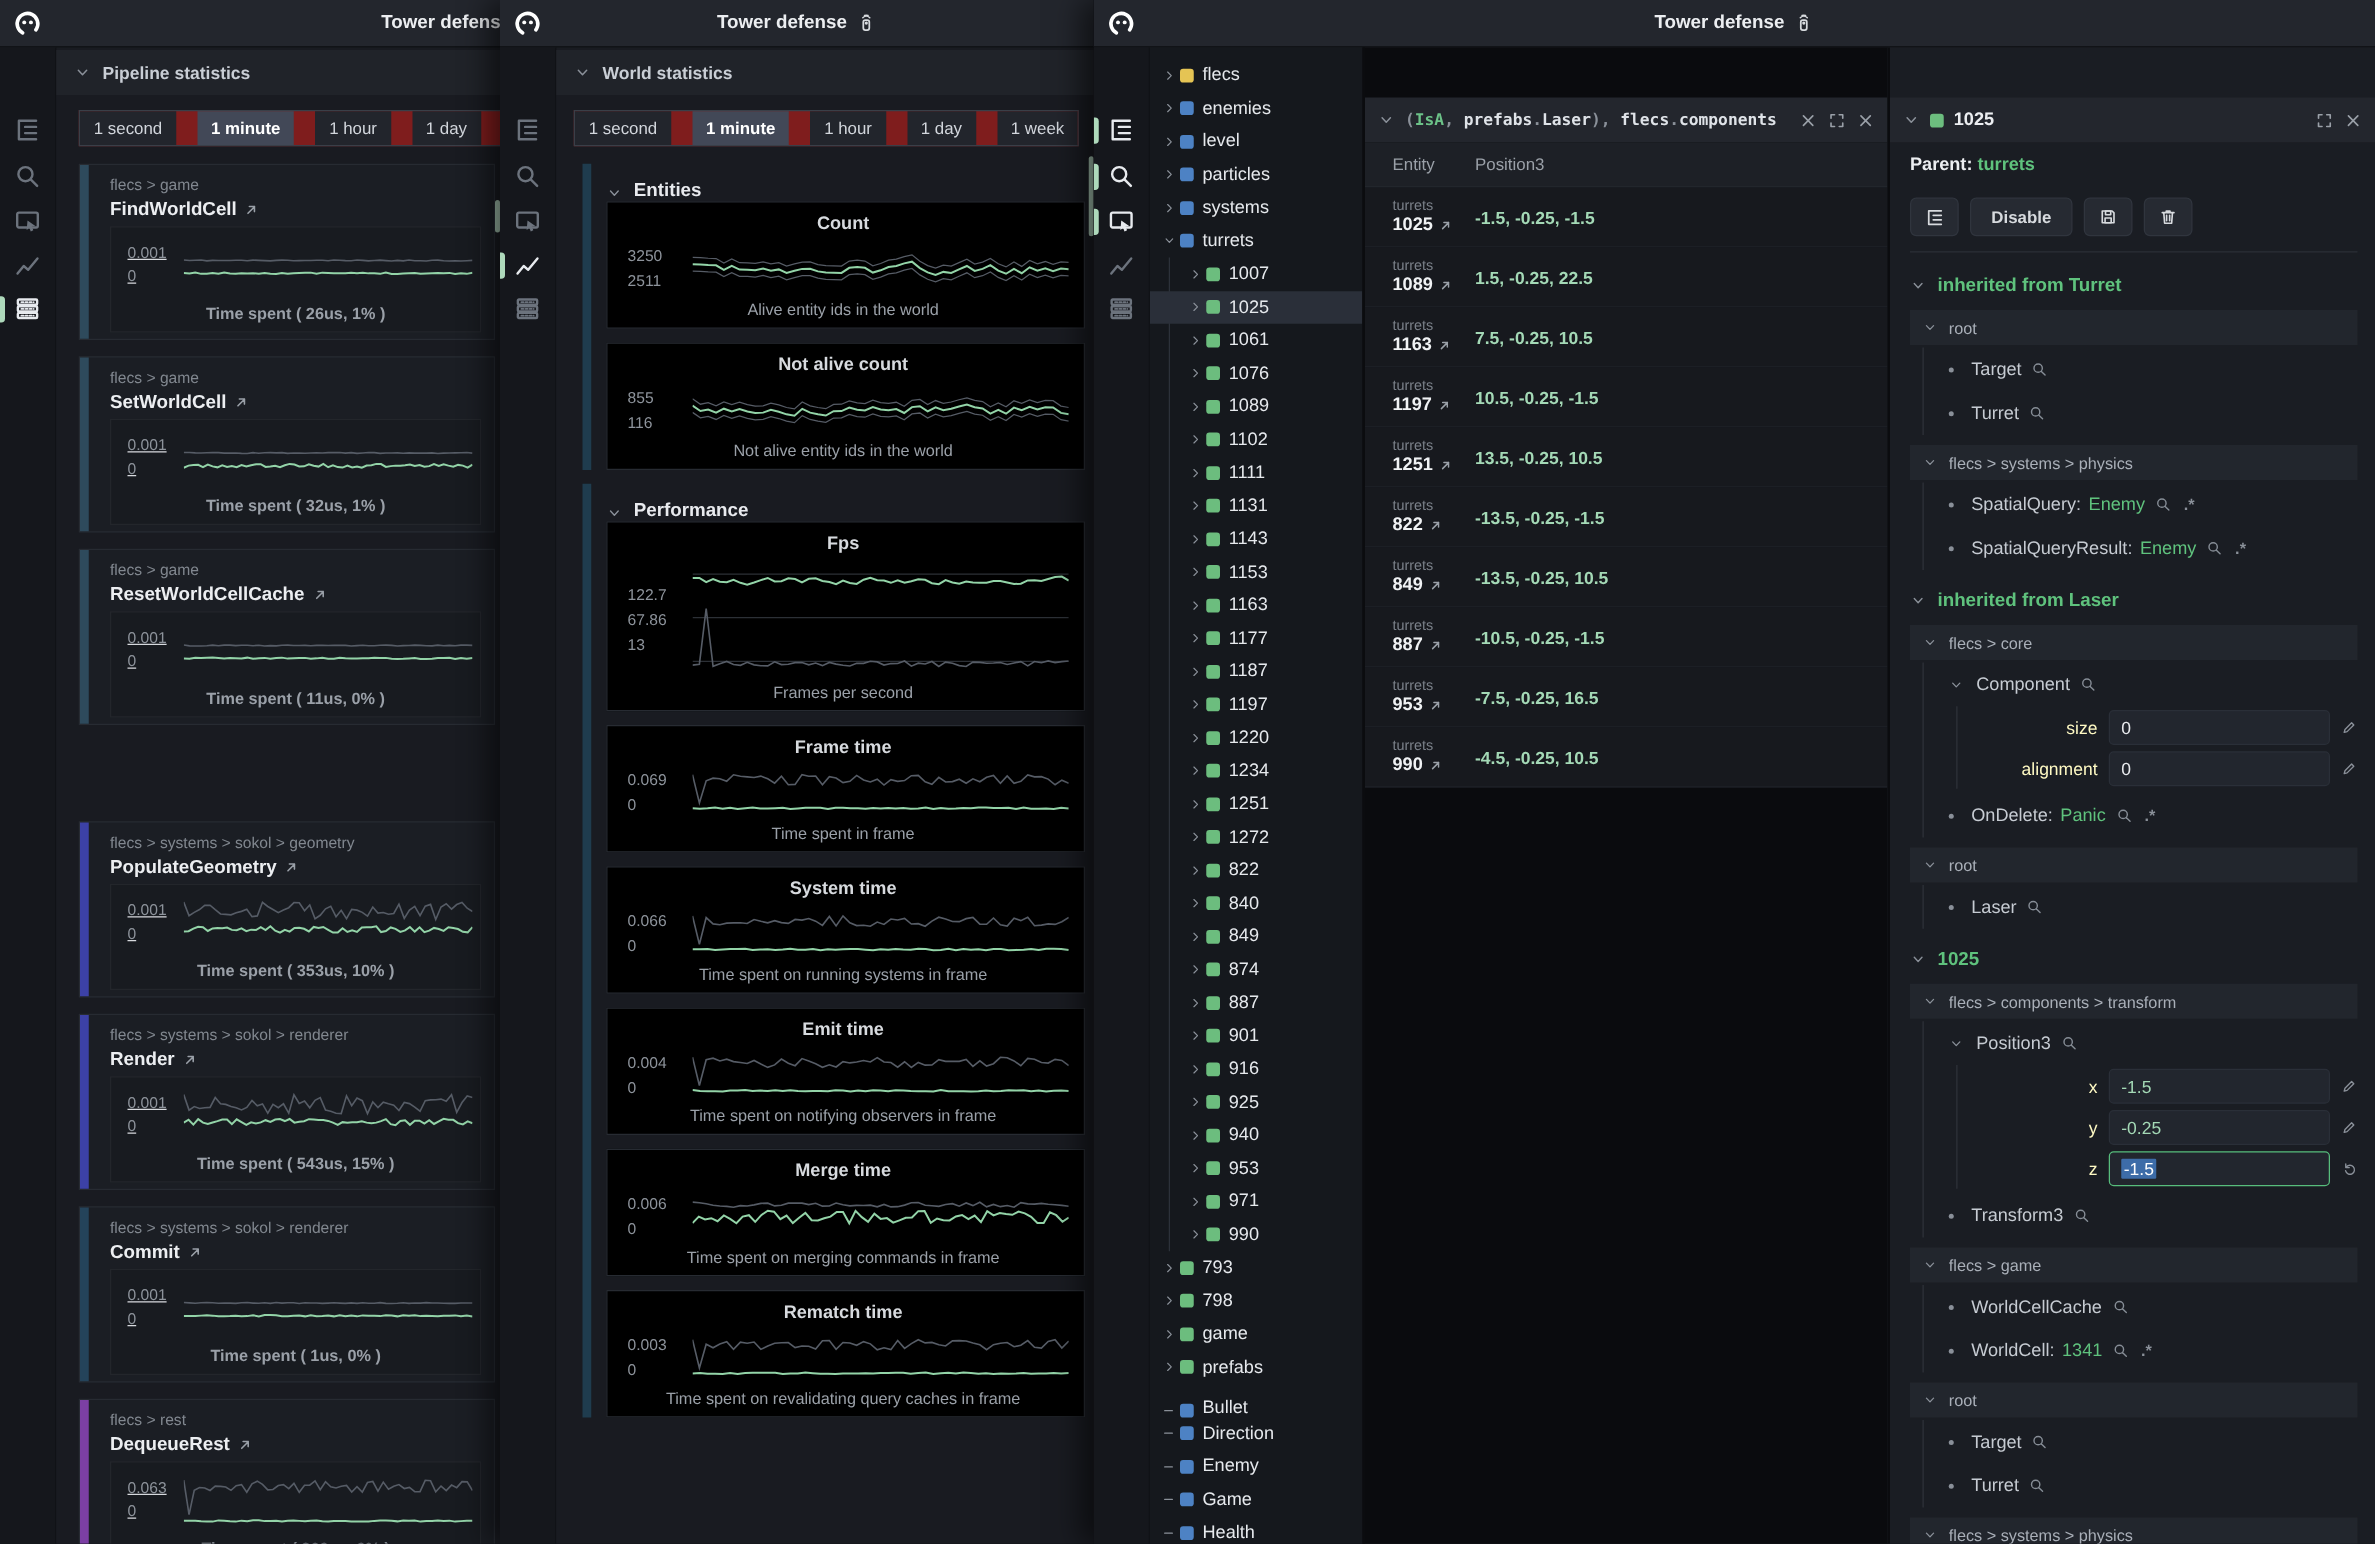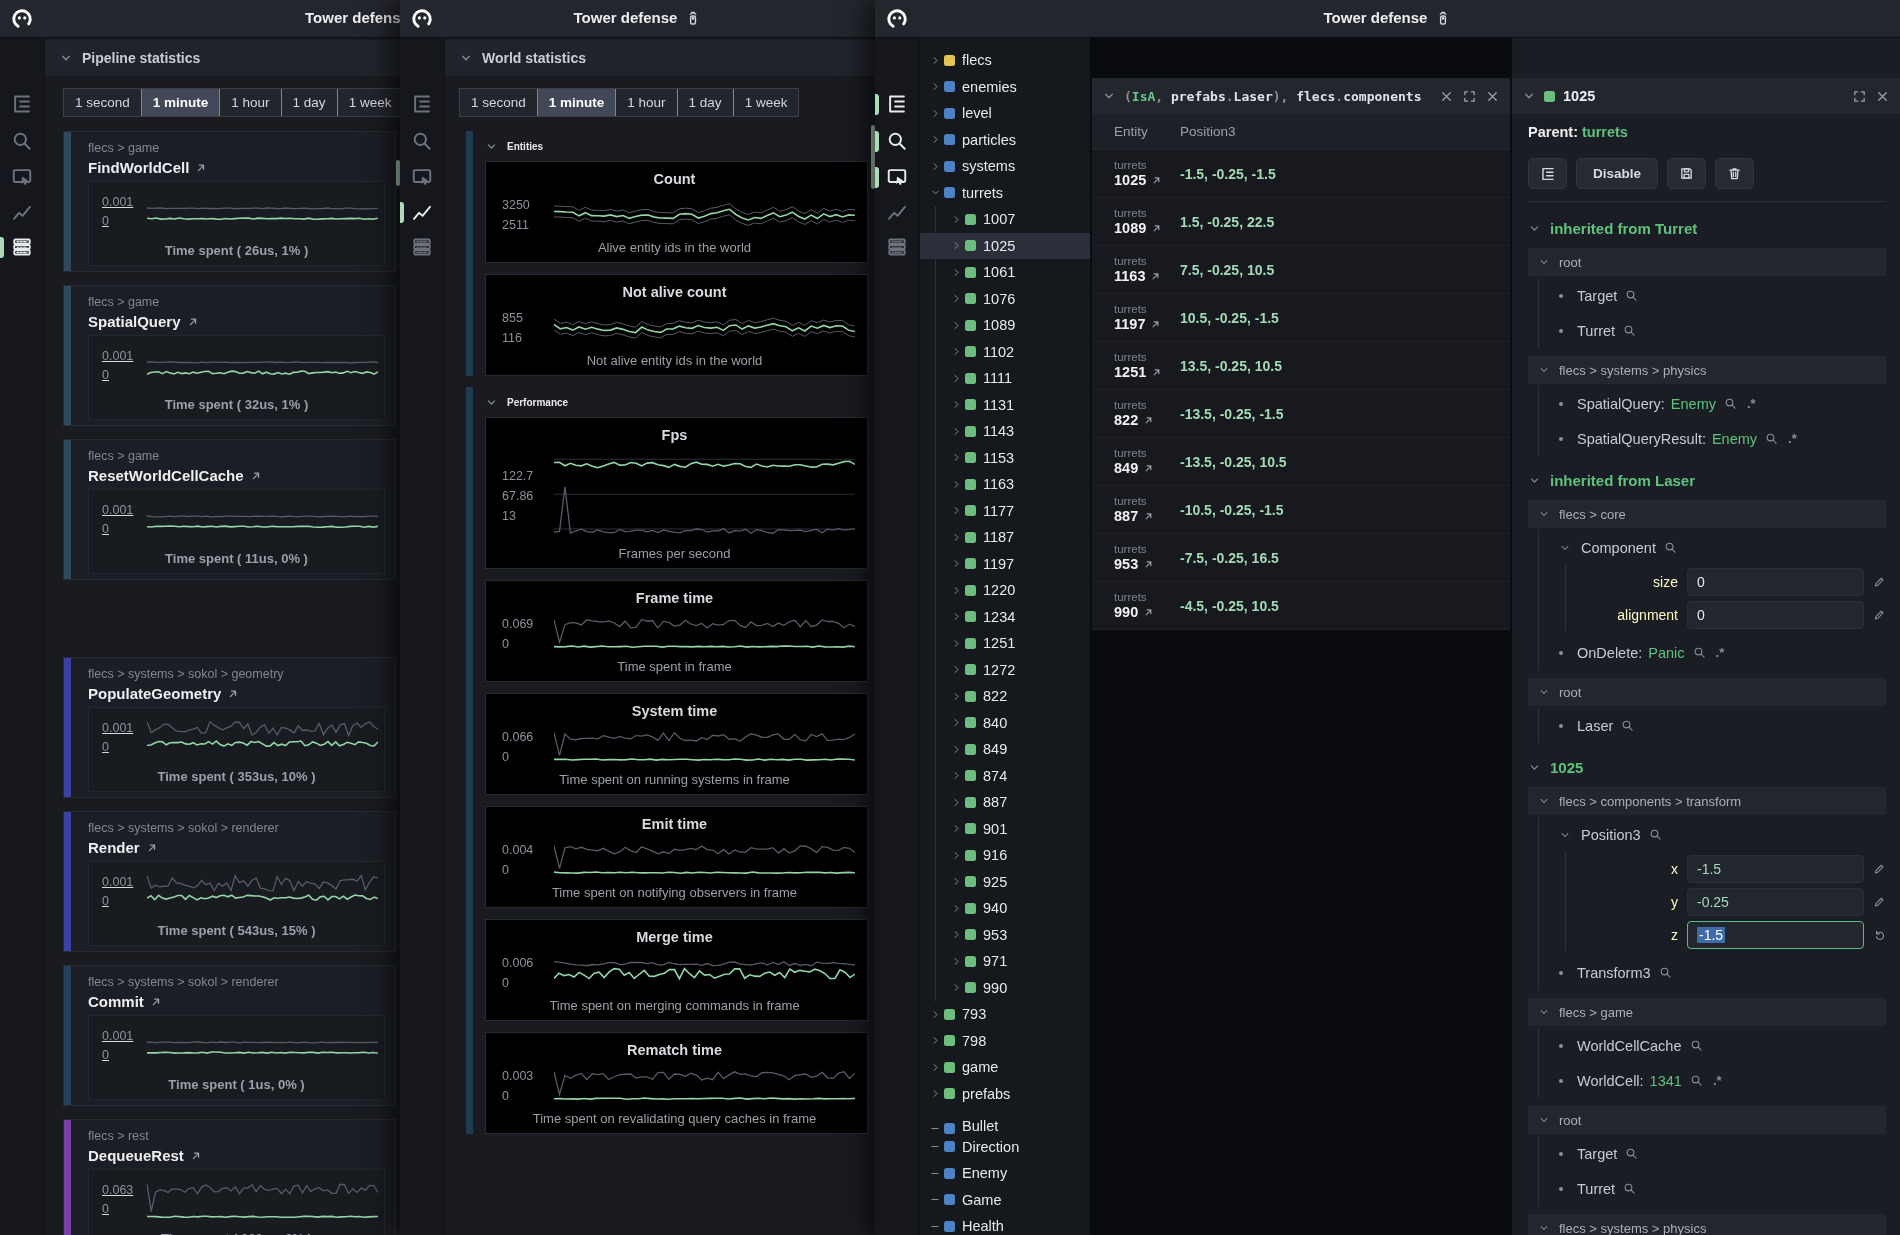--- a/index.html
+++ b/index.html
@@ -17,42 +17,42 @@
   .side-rail { position:absolute; top:38px; bottom:0; width:45px; background:#15171c; border-right:1px solid #101216; }
   .rail-icon { position:absolute; left:11px; width:22px; height:22px; color:#6c737d; cursor:pointer; }
   .rail-icon.active { color:#e7eaee; }
   .rail-tab { position:absolute; left:0; width:4px; height:21px; border-radius:0 3px 3px 0; background:#aed9bb; }
 
   .panel-head { position:absolute; top:40px; height:36px; background:#202329; display:flex; align-items:center; gap:9px; padding-left:14px; font-size:14px; font-weight:bold; color:#c9ced5; }
   .chev { color:#8a9099; flex:0 0 auto; display:inline-flex; }
 
   .content { position:absolute; top:76px; bottom:0; overflow:hidden; background:#191b21; }
 
-  .range-bar { display:inline-flex; border:1px solid #3a3f48; background:#14b8a6; gap:1px; margin:12px 0 14px 0; }
+  .range-bar { display:inline-flex; border:1px solid #3a3f48; background:#7f1d1d; gap:17px; margin:12px 0 14px 0; }
   .range-btn { padding:6px 11px; font-size:13.5px; color:#d2d6dc; background:#22252c; cursor:pointer; white-space:nowrap; }
   .range-btn.sel { background:#424857; color:#ffffff; font-weight:bold; }
 
   
   .pcard { position:relative; background:#1b1e24; border:1px solid #272b32; margin:0 4px 13px 0; height:141px; }
   .pcard .cbar { position:absolute; left:0; top:0; bottom:0; width:7px; }
   .pcard .inner { padding:9px 10px 0 24px; height:100%; }
   .crumb { font-size:12.5px; color:#81878f; height:16px; }
   .pname { font-size:15px; font-weight:bold; color:#eceef1; height:21px; display:flex; align-items:center; gap:6px; }
   .extlink { color:#9aa0a8; display:inline-flex; }
   .chartbox { background:#181b20; border:1px solid #23262b; height:85px; margin-top:3px; display:flex; flex-direction:column; }
   .chart-top { display:flex; flex:1; min-height:0;text-decoration:underline; }
   .ylabels { width:58px; display:flex; flex-direction:column; justify-content:center; gap:5px; padding-left:13px; font-size:12.5px; color:#8d939b; }
   .sparkwrap { flex:1; padding:6px 6px 2px 0; min-width:0; }
   .sparkwrap svg { width:100%; height:100%; display:block; }
   .caption { text-align:center; font-size:13px; color:#9aa0a8; font-weight:bold; height:24px; line-height:20px; }
 
   
   .wsection { position:relative; padding:0 7px 0 26px; margin-bottom:10px; }
   .wsection::before { content:""; position:absolute; left:7px; top:0; bottom:0; width:7px; background:#1f3c4e; }
-  .sec-head { display:flex; align-items:center; gap:9px; height:30px; font-size:10px; font-weight:bold; color:#e8eaee; cursor:pointer; }
+  .sec-head { display:flex; align-items:flex-end; gap:9px; height:30px; font-size:15px; font-weight:bold; color:#e8eaee; cursor:pointer; }
   .wcard { background:#000000; border:1px solid #272b32; margin-bottom:11px; padding:6px 10px 0 6px; }
   .wtitle { text-align:center; font-weight:bold; font-size:14.5px; color:#d7dade; height:24px; line-height:22px; }
   .wbody { display:flex; }
   .wlabels { width:62px; display:flex; flex-direction:column; justify-content:center; gap:6px; padding-left:10px; font-size:12.5px; color:#8d939b; }
   .wspark { flex:1; min-width:0; padding:2px 2px 2px 0; }
   .wspark svg { width:100%; height:100%; display:block; }
 
   
   .tree-row { display:flex; align-items:center; height:26.5px; cursor:pointer; position:relative; font-size:14.5px; color:#e6e9ed; }
   .tree-row.sel { background:#2a2f39; }
@@ -182,21 +182,21 @@
               </div>
             </div>
             <div class="caption">Time spent ( 26us, 1% )</div>
           </div>
         </div>
       </div><div class="pcard">
         <div class="cbar" style="background:#2e4a5c"></div>
         <div class="inner">
           <div class="crumb">flecs &gt; game</div>
           <div class="pname">
-            <span>SpatialQuery</span>
+            <span>SetWorldCell</span>
             <span class="extlink" style="width:12px;height:12px">
               <svg viewBox="0 0 16 16" width="100%" height="100%" fill="none" stroke="currentColor" stroke-width="1.4" stroke-linecap="round" stroke-linejoin="round">
                 <path d="M4.5 11.5L11.5 4.5M6 4.3h5.4v5.4" stroke-width="1.7"></path>
               </svg>
             </span>
           </div>
           <div class="chartbox">
             <div class="chart-top">
               <div class="ylabels">
                 <span>0.001</span>

